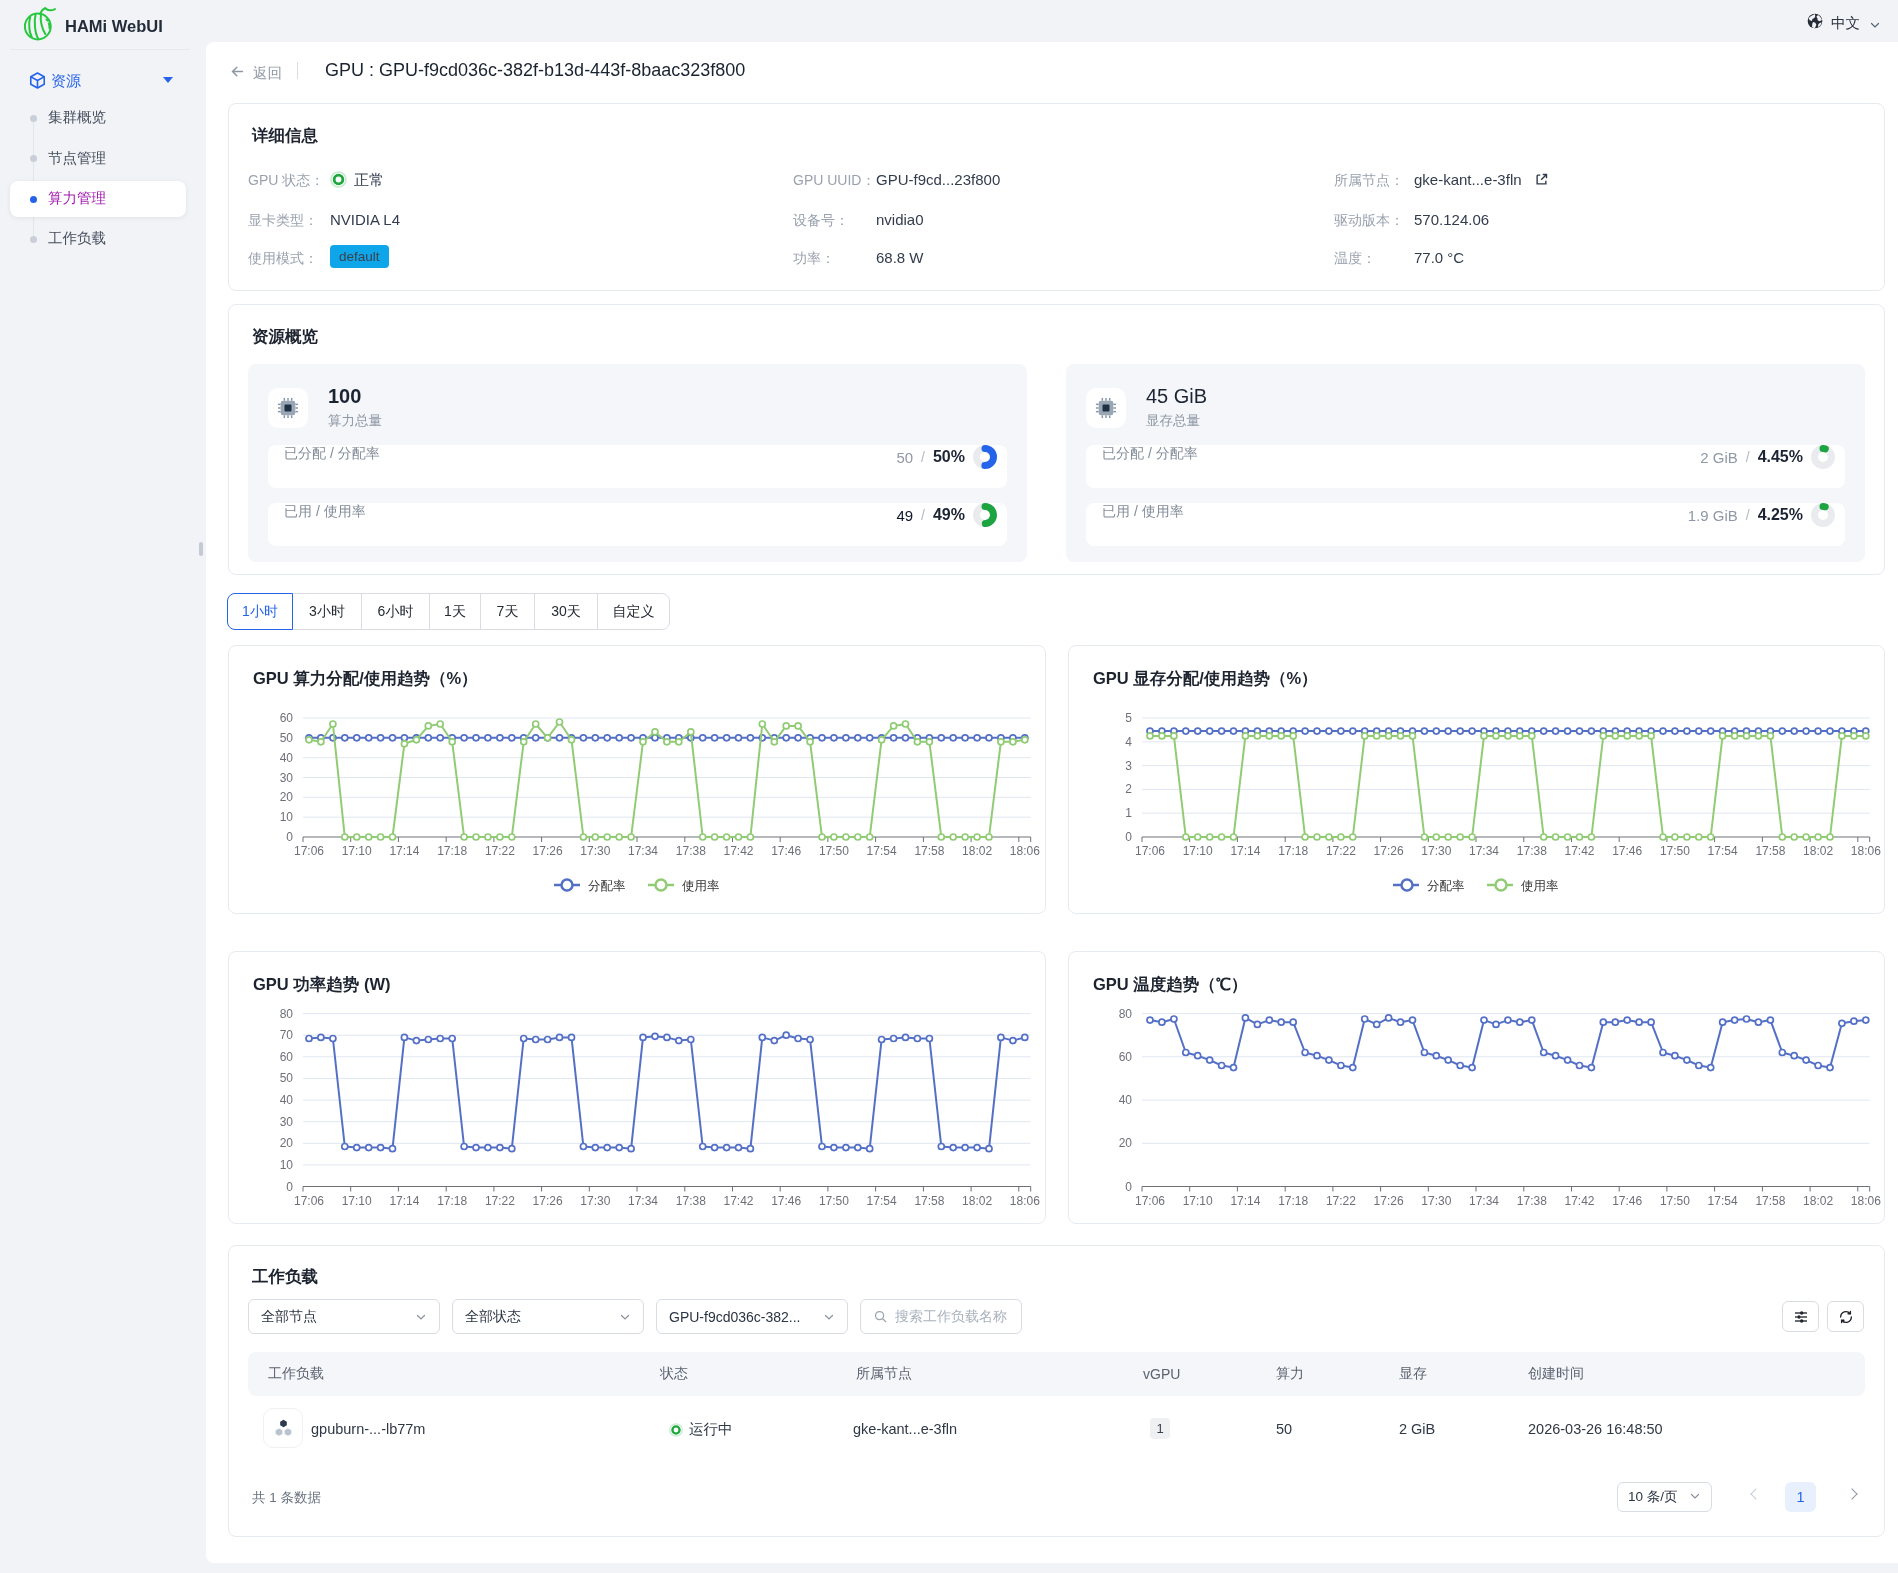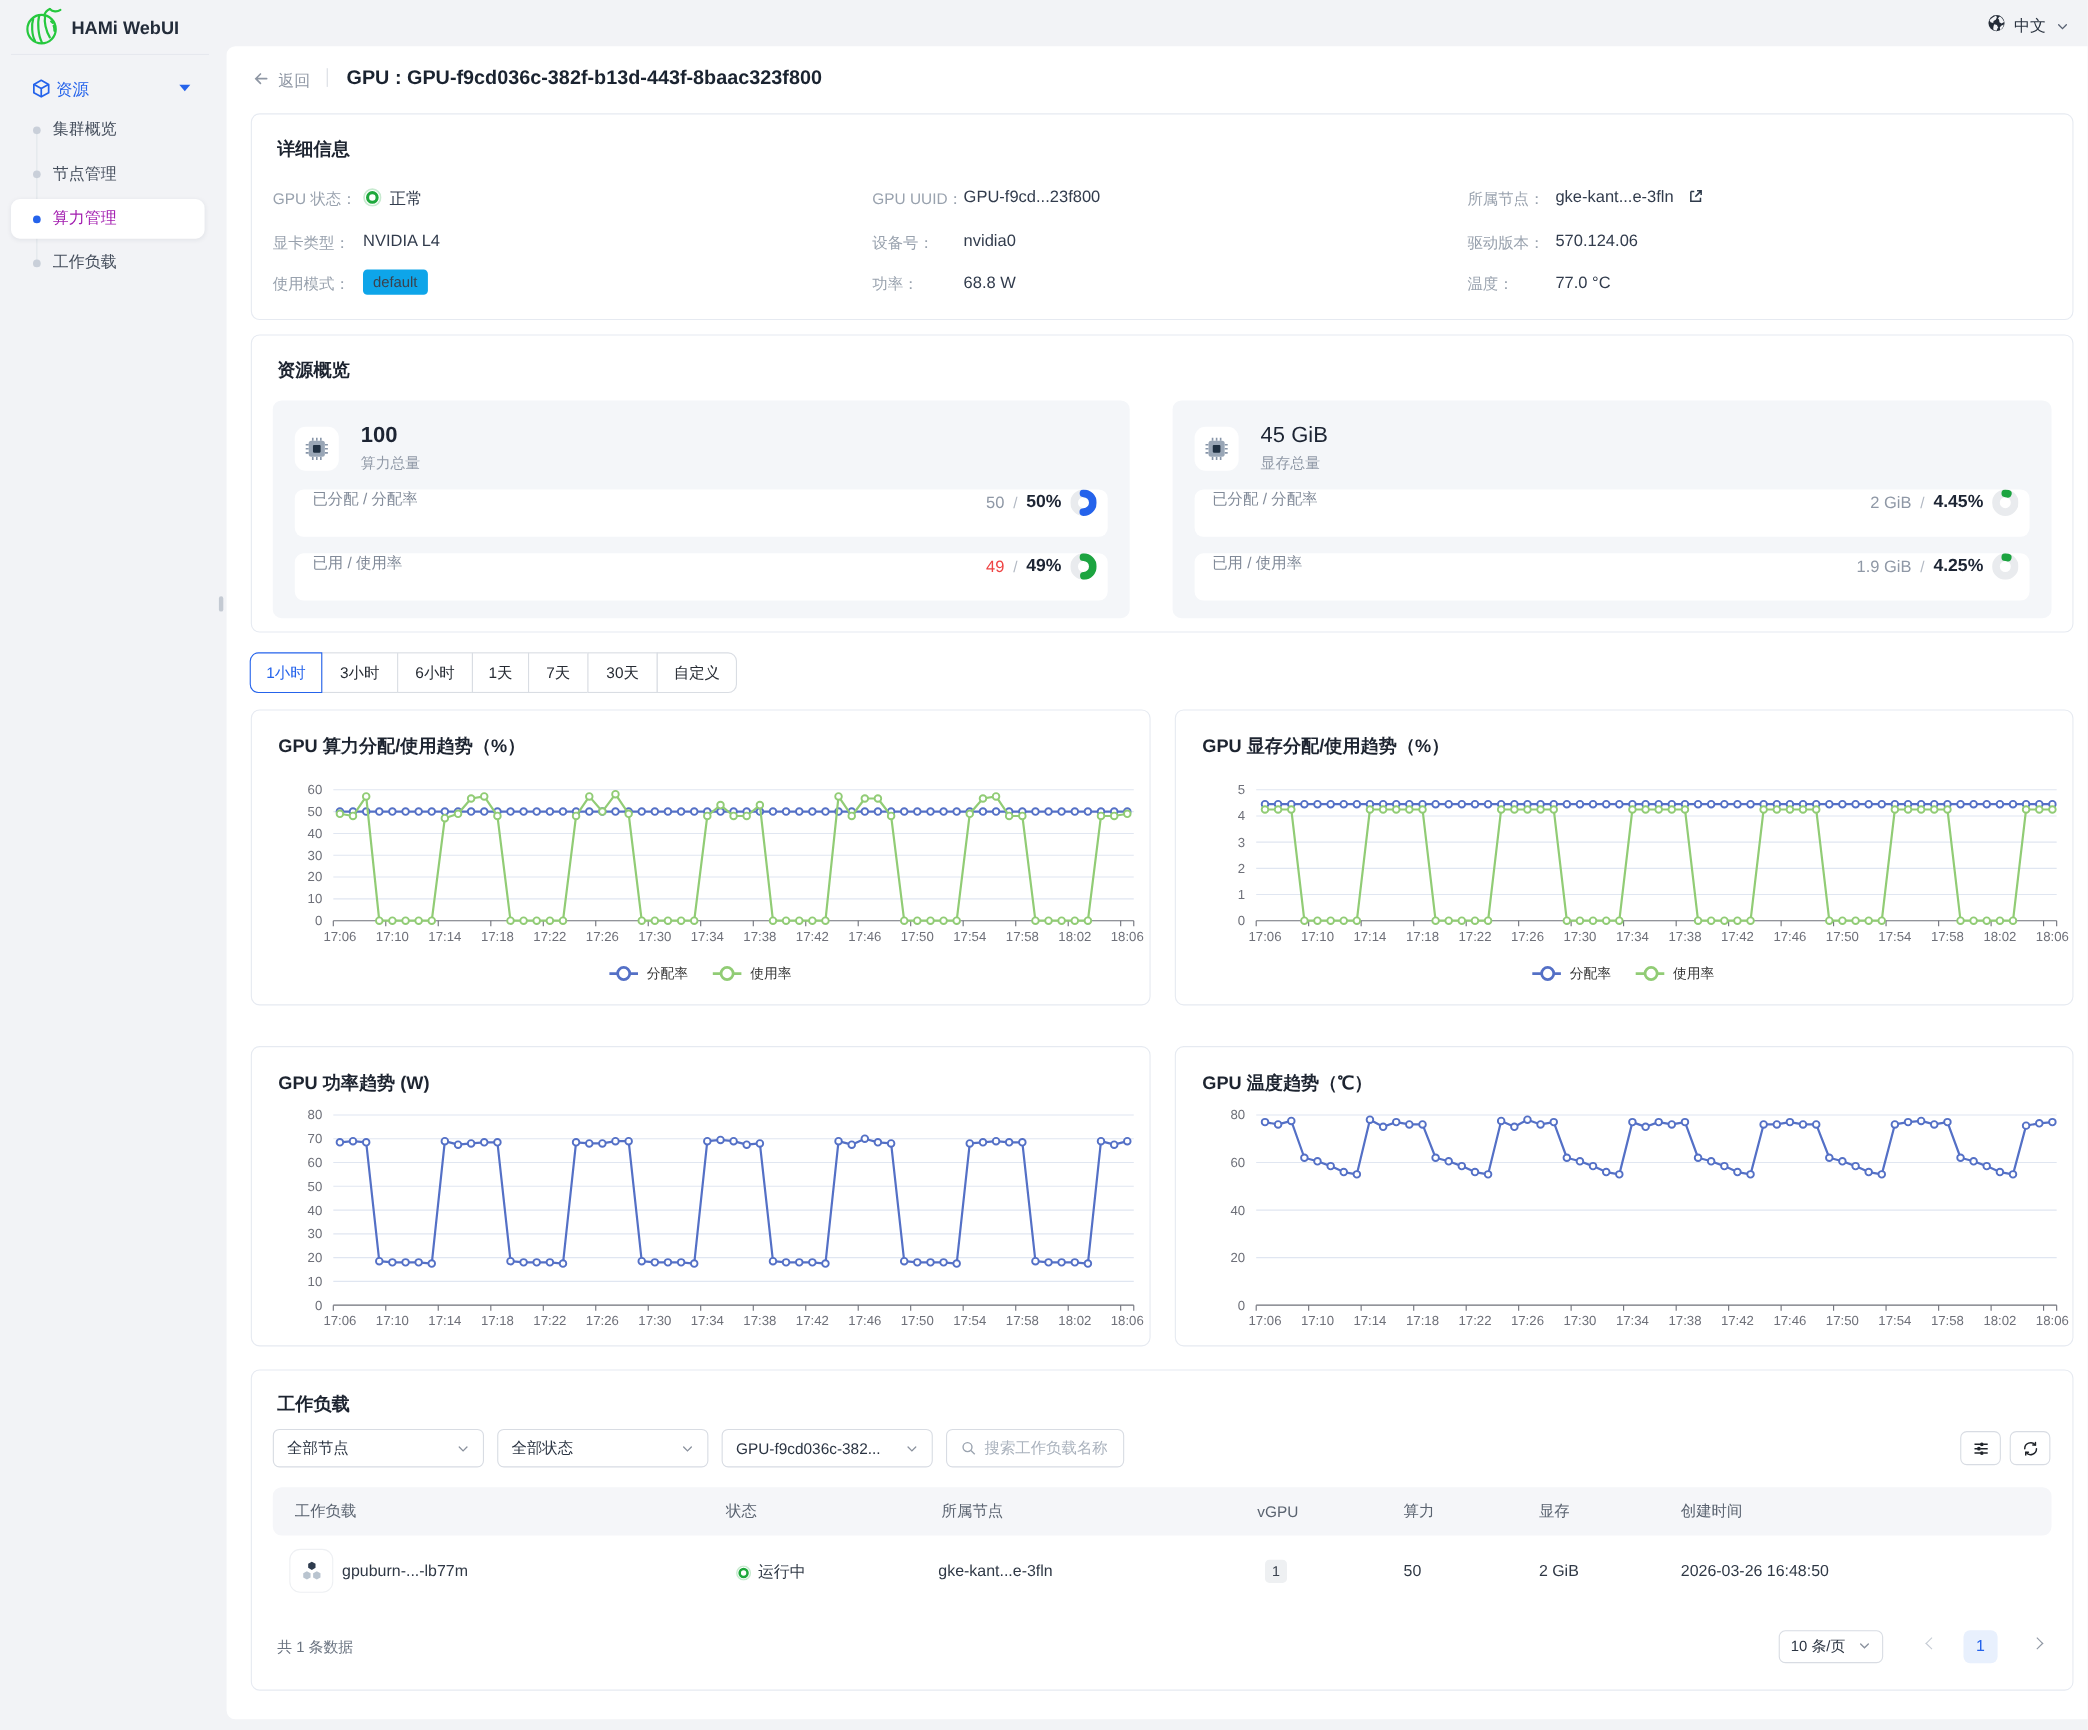--- a/index.html
+++ b/index.html
@@ -61,21 +61,21 @@
 <div class="abs" style="left:48px;top:189px;font-size:14.5px;color:#a21caf;font-weight:500">算力管理</div>
 <div class="abs" style="left:29.5px;top:235.5px;width:7px;height:7px;border-radius:50%;background:#c9cfd9"></div>
 <div class="abs" style="left:48px;top:229px;font-size:14.5px;color:#454e5c;font-weight:400">工作负载</div>
 <div class="abs" style="left:199px;top:542px;width:4px;height:14px;border-radius:2px;background:#c4cad3"></div>
 <div class="panel"></div>
 <div class="abs" style="left:229px;top:63px"><svg width="17" height="17" viewBox="0 0 24 24" fill="none" stroke="#8f97a4" stroke-width="2.1" stroke-linecap="round">
       <path d="M19 12 H5 M11 6 L5 12 L11 18"></path>
     </svg></div>
 <div class="abs" style="left:253px;top:64px;font-size:14.5px;color:#8f97a4">返回</div>
 <div class="abs" style="left:297px;top:62px;width:1px;height:17px;background:#d9dde3"></div>
-<div class="abs" style="left:315px;top:60px;font-size:18px;font-weight:700;color:#1a2330">GPU : GPU-f9cd036c-382f-b13d-443f-8baac323f800</div>
+<div class="abs" style="left:325px;top:60px;font-size:18px;font-weight:400;color:#1a2330">GPU : GPU-f9cd036c-382f-b13d-443f-8baac323f800</div>
 <div class="card" style="left:228px;top:103px;width:1657px;height:188px"></div>
 <div class="ctitle" style="left:252px;top:125px">详细信息</div>
 <div class="abs lbl" style="left:248px;top:172px">GPU 状态：</div>
 <div class="abs val" style="left:330px;top:171px"><svg width="17" height="17" viewBox="0 0 18 18" style="vertical-align:-3px">
       <circle cx="9" cy="9" r="8" fill="none" stroke="#c8ead0" stroke-width="1.6"></circle>
       <circle cx="9" cy="9" r="4.6" fill="none" stroke="#1ea83c" stroke-width="3"></circle>
     </svg><span style="margin-left:7px">正常</span></div>
 <div class="abs lbl" style="left:793px;top:172px">GPU UUID：</div>
 <div class="abs val" style="left:876px;top:171px">GPU-f9cd...23f800</div>
 <div class="abs lbl" style="left:1334px;top:172px">所属节点：</div>
@@ -132,21 +132,21 @@
         <span style="font-size:16px;font-weight:700;color:#1c2433">50%</span>
         <svg width="24" height="24" viewBox="0 0 24 24" style="flex:none">
           <circle cx="12" cy="12" r="8.5" fill="none" stroke="#e9ebee" stroke-width="7"></circle>
           <circle cx="12" cy="12" r="8.5" fill="none" stroke="#2563eb" stroke-width="7" stroke-dasharray="26.70 53.41" stroke-linecap="round" transform="rotate(-90 12 12)"></circle>
         </svg>
       </span>
     </div>
 <div class="grow">
       <span class="t">已用 / 使用率</span>
       <span class="nums">
-        <span style="color:#ef4444;font-size:15px">49</span>
+        <span style="color:#0f172a;font-size:15px">49</span>
         <span style="color:#b3bac4;font-size:14px">/</span>
         <span style="font-size:16px;font-weight:700;color:#1c2433">49%</span>
         <svg width="24" height="24" viewBox="0 0 24 24" style="flex:none">
           <circle cx="12" cy="12" r="8.5" fill="none" stroke="#e9ebee" stroke-width="7"></circle>
           <circle cx="12" cy="12" r="8.5" fill="none" stroke="#1ca440" stroke-width="7" stroke-dasharray="26.17 53.41" stroke-linecap="round" transform="rotate(-90 12 12)"></circle>
         </svg>
       </span>
     </div>
 </div>
 <div class="gpanel" style="left:1066px;width:799px">

